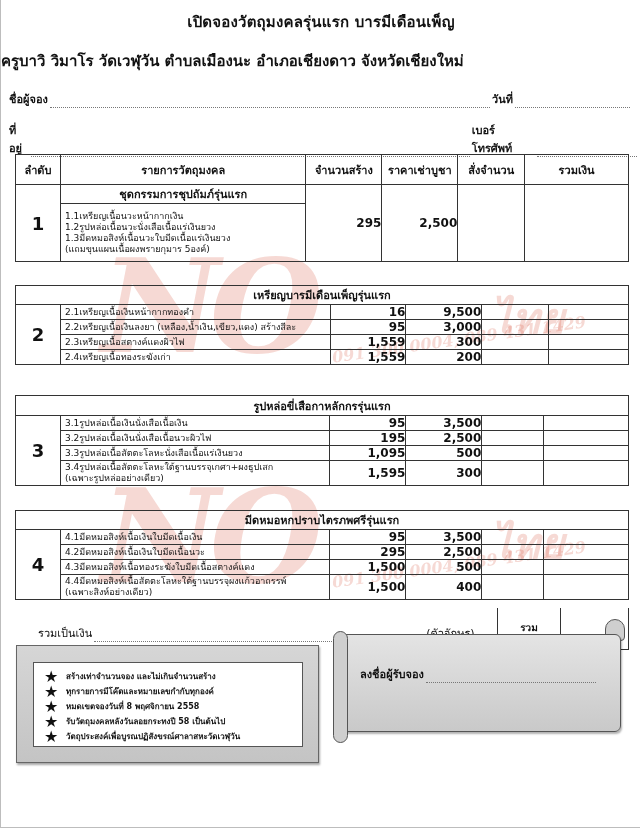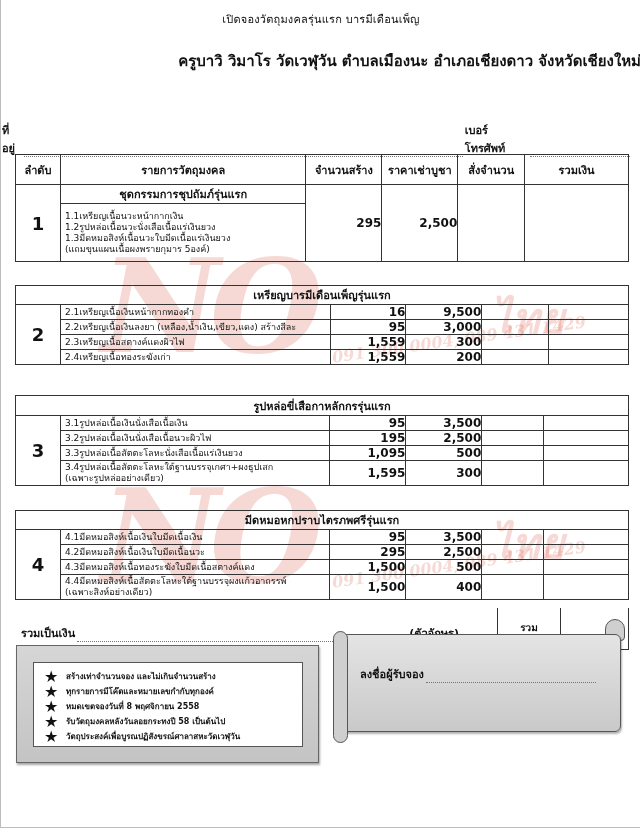--- a/index.html
+++ b/index.html
@@ -1,35 +1,35 @@
 <!DOCTYPE html>
 <html><head>
 <meta charset="utf-8">
 <style>
   * { box-sizing: border-box; margin: 0; padding: 0; }
   html, body { width: 640px; height: 828px; background: #ffffff; overflow: hidden; }
   body { font-family: "DejaVu Sans", "Liberation Sans", sans-serif; color: #111; position: relative; }
   .page { position: absolute; left: 0; top: 0; width: 640px; height: 828px; border-left: 1px solid #bdbdbd; border-bottom: 1px solid #bdbdbd; background: #fff; }
-  .title1 { position: absolute; left: 0; width: 640px; top: 10px; text-align: center; font-weight: normal; font-size: 11px; letter-spacing: 0.2px; }
-  .title2 { position: absolute; left: 0; width: 640px; top: 49px; text-align: right; font-weight: bold; font-size: 15px; }
+  .title1 { position: absolute; left: 0; width: 640px; top: 10px; text-align: center; font-weight: bold; font-size: 15px; letter-spacing: 0.2px; }
+  .title2 { position: absolute; left: 0; width: 640px; top: 49px; text-align: left; font-weight: bold; font-size: 15px; }
   .fline { position: absolute; font-weight: bold; font-size: 11px; display: flex; align-items: flex-end; }
   .dots { border-bottom: 1px dotted #777; height: 10px; margin: 0 2px; }
   table.tb { position: absolute; border-collapse: collapse; left: 14px; width: 614px; font-size: 9.5px; }
   table.tb td, table.tb th { border: 1px solid #333; }
   table.tb th { font-weight: bold; font-size: 11px; height: 30px; }
   .sec-title { text-align: center; font-weight: bold; font-size: 11px; height: 18px; margin-top: 16px; }
   .no { text-align: center; font-weight: 900; font-size: 18px; width: 45px; }
   .item { padding: 1px 4px; font-size: 9px; line-height: 11px; }
   .num { text-align: right; font-weight: bold; font-size: 12px; }
   .watermark { position: absolute; pointer-events: none; color: rgba(215,80,60,0.22); font-family: "DejaVu Serif", serif; font-style: italic; font-weight: bold; }
   .wm-big { font-size: 130px; letter-spacing: -10px; }
   .wm-script { font-size: 42px; }
   .wm-phone { font-size: 16px; transform: rotate(-8deg); }
   .total-row { position: absolute; top: 608px; left: 14px; width: 614px; height: 40px; }
-  .total-label { position: absolute; left: 6px; top: 16px; font-weight: bold; font-size: 11px; display: flex; align-items: flex-end; width: 470px; }
+  .total-label { position: absolute; left: 23px; top: 16px; font-weight: normal; font-size: 11px; display: flex; align-items: flex-end; width: 470px; }
   .total-box1 { position: absolute; left: 482px; top: 0; width: 64px; height: 42px; border: 1px solid #333; border-top: none; }
   .total-box2 { position: absolute; left: 545px; top: 0; width: 69px; height: 42px; border: 1px solid #333; border-top: none; border-left: none; }
   .total-box1 span { position: absolute; top: 12px; left: 0; width: 100%; text-align: center; font-weight: bold; font-size: 10px; }
   .notes-outer { position: absolute; left: 15px; top: 645px; width: 303px; height: 118px; background: linear-gradient(#d6d6d6, #c4c4c4); border: 1px solid #666; box-shadow: 1px 2px 2px rgba(0,0,0,0.35); }
   .notes-inner { position: absolute; left: 16px; top: 16px; width: 270px; height: 85px; background: #fff; border: 1px solid #555; padding: 6px 10px; }
   .note { display: flex; align-items: center; height: 15px; font-weight: bold; font-size: 8px; }
   .star { font-size: 16px; width: 22px; line-height: 15px; }
   .scroll { position: absolute; left: 332px; top: 619px; width: 292px; height: 124px; }
   .scroll-body { position: absolute; left: 4px; top: 15px; width: 284px; height: 98px; background: linear-gradient(#e4e4e4, #c9c9c9); border: 1.5px solid #555; border-radius: 6px; box-shadow: 1px 2px 2px rgba(0,0,0,0.3); }
   .scroll-left { position: absolute; left: 0; top: 12px; width: 15px; height: 112px; background: #cfcfcf; border: 1.5px solid #555; border-radius: 8px; }
@@ -44,21 +44,27 @@
   <div class="watermark wm-big" style="left:100px; top:230px;">NO</div>
   <div class="watermark wm-script" style="left:490px; top:285px;">ไทย</div>
   <div class="watermark wm-phone" style="left:330px; top:330px;">091 300 0004, 089 431 1429</div>
   <div class="watermark wm-big" style="left:100px; top:460px;">NO</div>
   <div class="watermark wm-script" style="left:490px; top:510px;">ไทย</div>
   <div class="watermark wm-phone" style="left:330px; top:555px;">091 300 0004, 089 431 1429</div>
 
   <div class="title1">เปิดจองวัตถุมงคลรุ่นแรก บารมีเดือนเพ็ญ</div>
   <div class="title2">ครูบาวิ วิมาโร วัดเวฬุวัน ตำบลเมืองนะ อำเภอเชียงดาว จังหวัดเชียงใหม่</div>
 
-  <div class="fline" style="left:1px; top:121px; width:630px;">
+  <div class="fline" style="left:8px; top:90px; width:630px;">
+    <span>ชื่อผู้จอง</span>
+    <span class="dots" style="width:440px;"></span>
+    <span>วันที่</span>
+    <span class="dots" style="width:115px;"></span>
+  </div>
+  <div class="fline" style="left:8px; top:121px; width:630px;">
     <span>ที่อยู่</span>
     <span class="dots" style="width:440px;"></span>
     <span>เบอร์โทรศัพท์</span>
     <span class="dots" style="width:100px;"></span>
   </div>
 
   <table class="tb" style="top:154px;">
     <colgroup>
         <col style="width:45px">
         <col style="width:246px">

